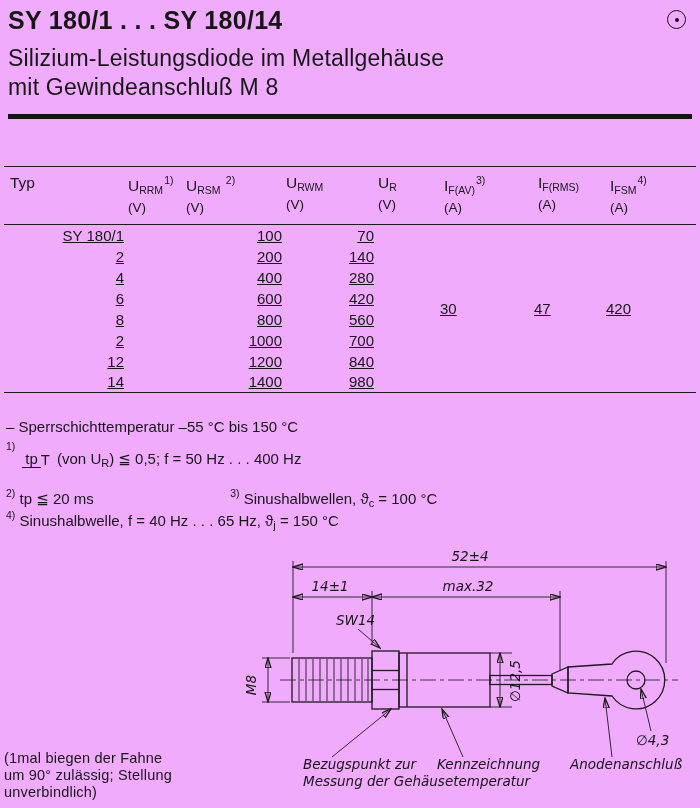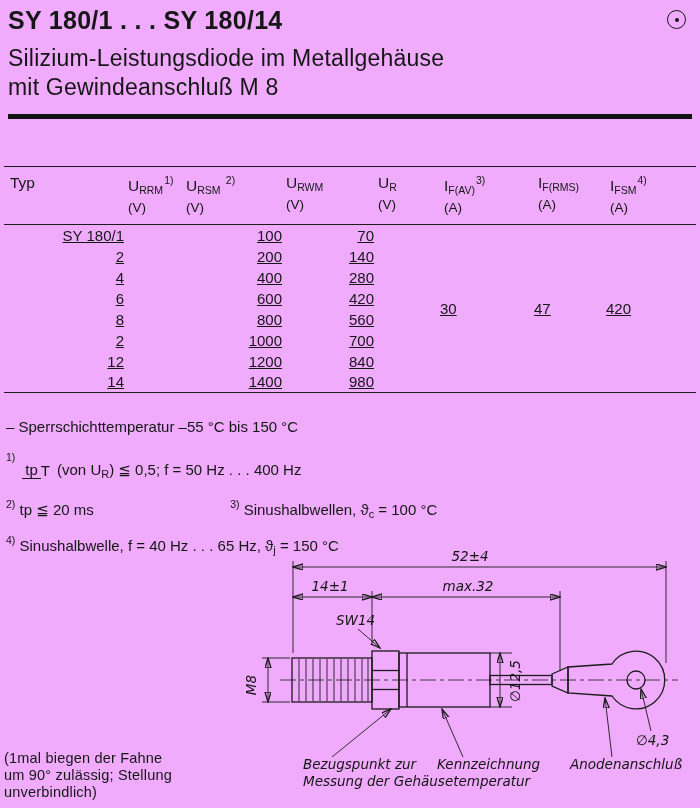--- a/index.html
+++ b/index.html
@@ -36,24 +36,24 @@
   th .unit { font-size:13.5px; margin-top:4px; }
   table.spec tbody tr { height:21px; }
   table.spec td { padding:0;text-decoration:underline; }
   td.typ  { text-align:right; padding-right:48px; white-space:nowrap; }
   td.vnum { text-align:right; padding-right:40px; }
   td.wnum { text-align:right; padding-right:32px; }
   td.mid  { vertical-align:middle; }
   td.ifsm { text-align:left; padding-left:14px; }
   
   .notes { position:absolute; left:6px; top:418px; width:688px; font-size:15px; }
-  .note-temp { margin-bottom:15px; }
+  .note-temp { margin-bottom:4px; }
   .note-1 { display:flex; align-items:center; gap:7px; height:40px; margin-bottom:8px; }
   .note-1 .nsup { align-self:flex-start; margin-top:1px; }
-  .note-23 { margin-bottom:14px; }
+  .note-23 { }
   .half1 { display:inline-block; min-width:220px; }
   .nsup { font-size:10.5px; vertical-align:7px; }
   .subsc { font-size:11px; vertical-align:-3px; }
   .frac { display:inline-flex; align-items:center; line-height:17px; }
   .fnum { border-bottom:1.4px solid #161616; padding:0 3px; }
   
   .drawing { position:absolute; left:0; top:545px; width:700px; height:263px; }
   .dwg line, .dwg rect, .dwg path, .dwg circle, .dwg polygon {
     stroke:#1b1b1b; fill:none; stroke-width:1.3;
   }

